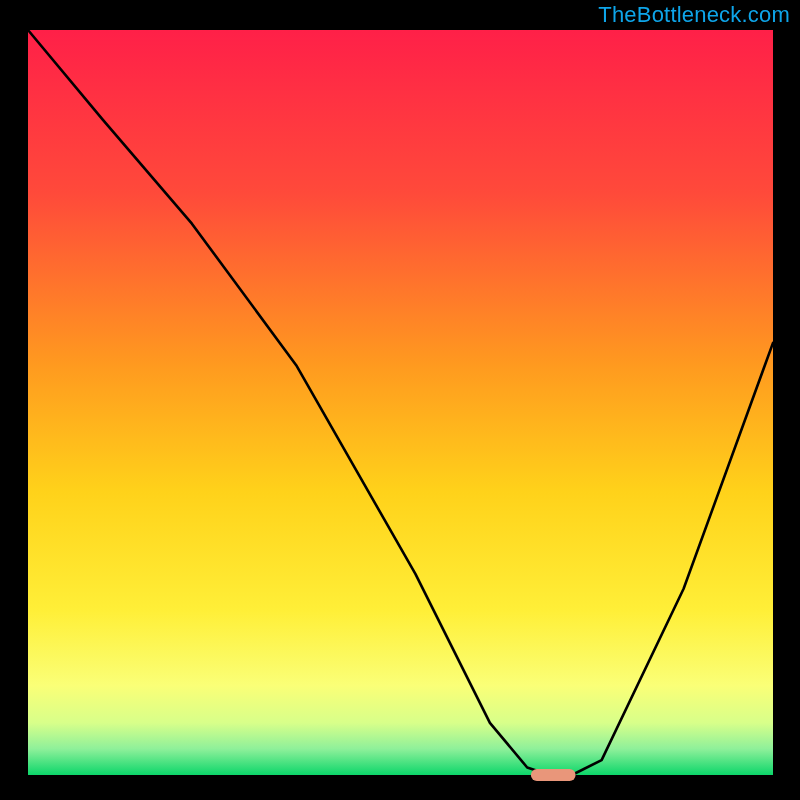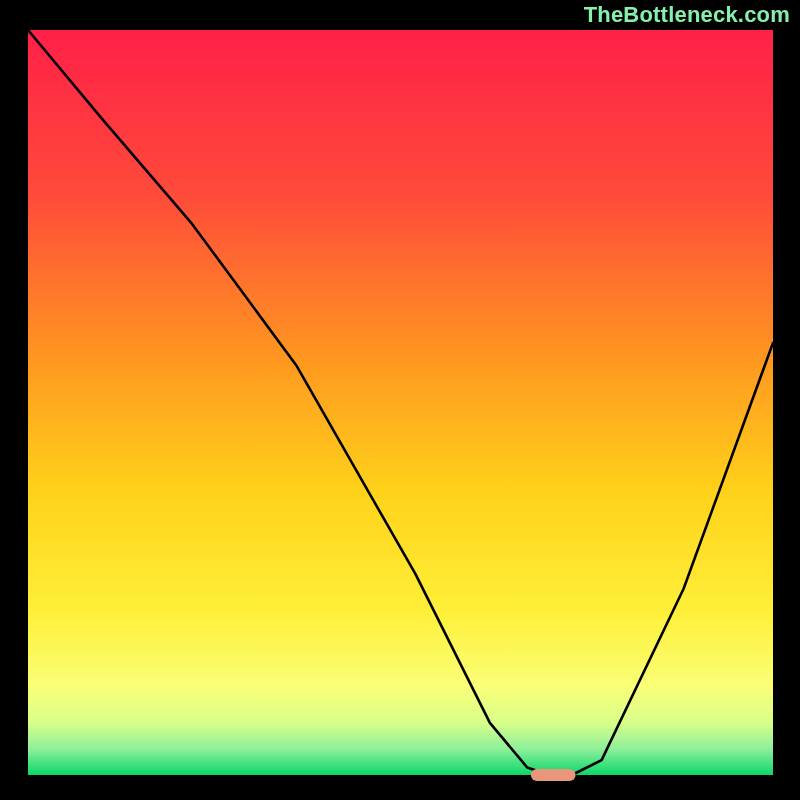--- a/index.html
+++ b/index.html
@@ -19,22 +19,22 @@
     position: absolute;
     inset: 0;
     display: block;
   }
   .watermark {
     position: absolute;
     top: 2px;
     right: 10px;
     font-family: Arial, Helvetica, sans-serif;
     font-size: 22px;
-    color: #86efac;
-    font-weight: 700;
+    color: #0ea5e9;
+    font-weight: 400;
     letter-spacing: 0.2px;
   }
 </style>
 </head>
 <body>
 
 <div class="stage">
   <svg id="chart-svg" viewBox="0 0 800 800">
       <defs>
         <linearGradient id="bg-grad" x1="0" y1="0" x2="0" y2="1">

